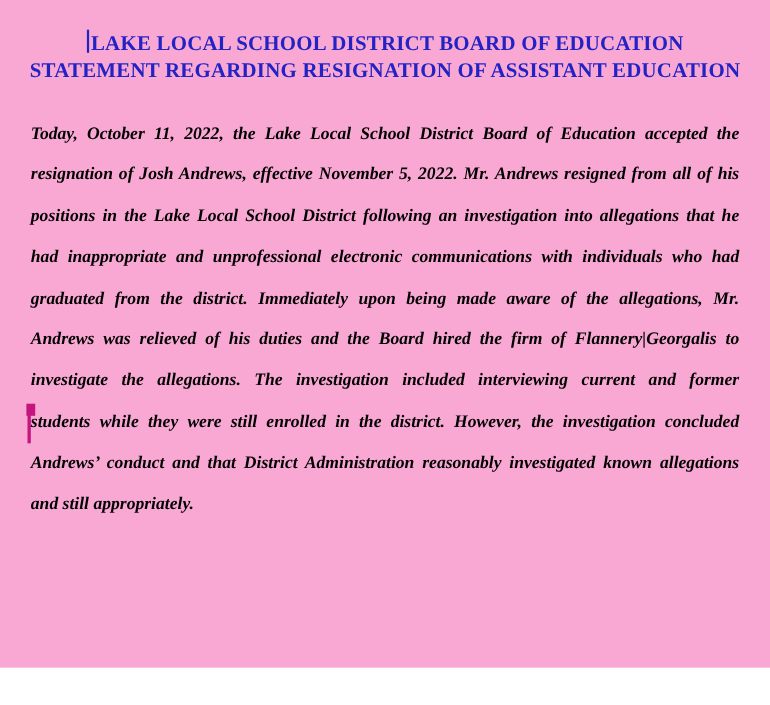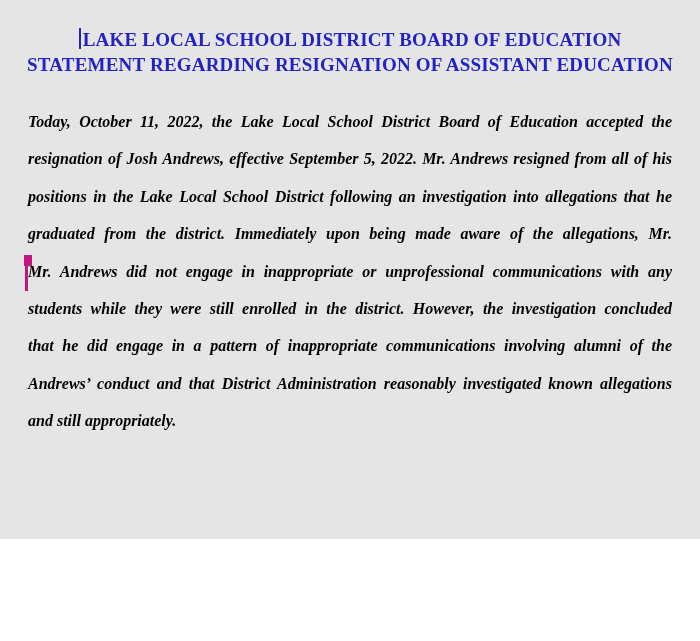--- a/index.html
+++ b/index.html
@@ -6,22 +6,22 @@
   body {
     width: 700px;
     height: 641px;
     background: #ffffff;
     overflow: hidden;
     font-family: "Liberation Serif", serif;
   }
   .page {
     position: relative;
     width: 700px;
-    height: 539px;
-    background: #e5e5e5;
+    height: 607px;
+    background: #f9a8d4;
   }
   .title-block {
     padding-top: 27px;
     text-align: center;
   }
   .title-line {
     font-family: "Liberation Serif", serif;
     font-weight: bold;
     font-size: 19px;
     line-height: 25px;
@@ -79,23 +79,25 @@
 
 <div class="page">
 
   <div class="title-block">
     <div class="title-line"><span class="title-caret"></span><span>LAKE LOCAL SCHOOL DISTRICT BOARD OF EDUCATION</span></div>
     <div class="title-line"><span>STATEMENT REGARDING RESIGNATION OF ASSISTANT EDUCATION</span></div>
   </div>
 
   <div class="body-block">
     <div class="line"><span>Today, October 11, 2022, the Lake Local School District Board of Education accepted the</span></div>
-    <div class="line"><span>resignation of Josh Andrews, effective September 5, 2022.  Mr. Andrews resigned from all of his</span></div>
+    <div class="line"><span>resignation of Josh Andrews, effective November 5, 2022.  Mr. Andrews resigned from all of his</span></div>
     <div class="line"><span>positions in the Lake Local School District following an investigation into allegations that he</span></div>
+    <div class="line"><span>had inappropriate and unprofessional electronic communications with individuals who had</span></div>
     <div class="line"><span>graduated from the district.  Immediately upon being made aware of the allegations, Mr.</span></div>
-    <div class="line"><span class="anchor-marker"></span><span>Mr. Andrews did not engage in inappropriate or unprofessional communications with any</span></div>
+    <div class="line"><span>Andrews was relieved of his duties and the Board hired the firm of Flannery|Georgalis to</span></div>
+    <div class="line"><span>investigate the allegations.  The investigation included interviewing current and former</span></div>
+    <div class="line"><span class="anchor-marker"></span></div>
     <div class="line"><span>students while they were still enrolled in the district.  However, the investigation concluded</span></div>
-    <div class="line"><span>that he did engage in a pattern of inappropriate communications involving alumni of the</span></div>
     <div class="line"><span>Andrews’ conduct and that District Administration reasonably investigated known allegations</span></div>
     <div class="line last"><span>and still appropriately.</span></div>
   </div>
 
 </div>
 
 </body></html>

